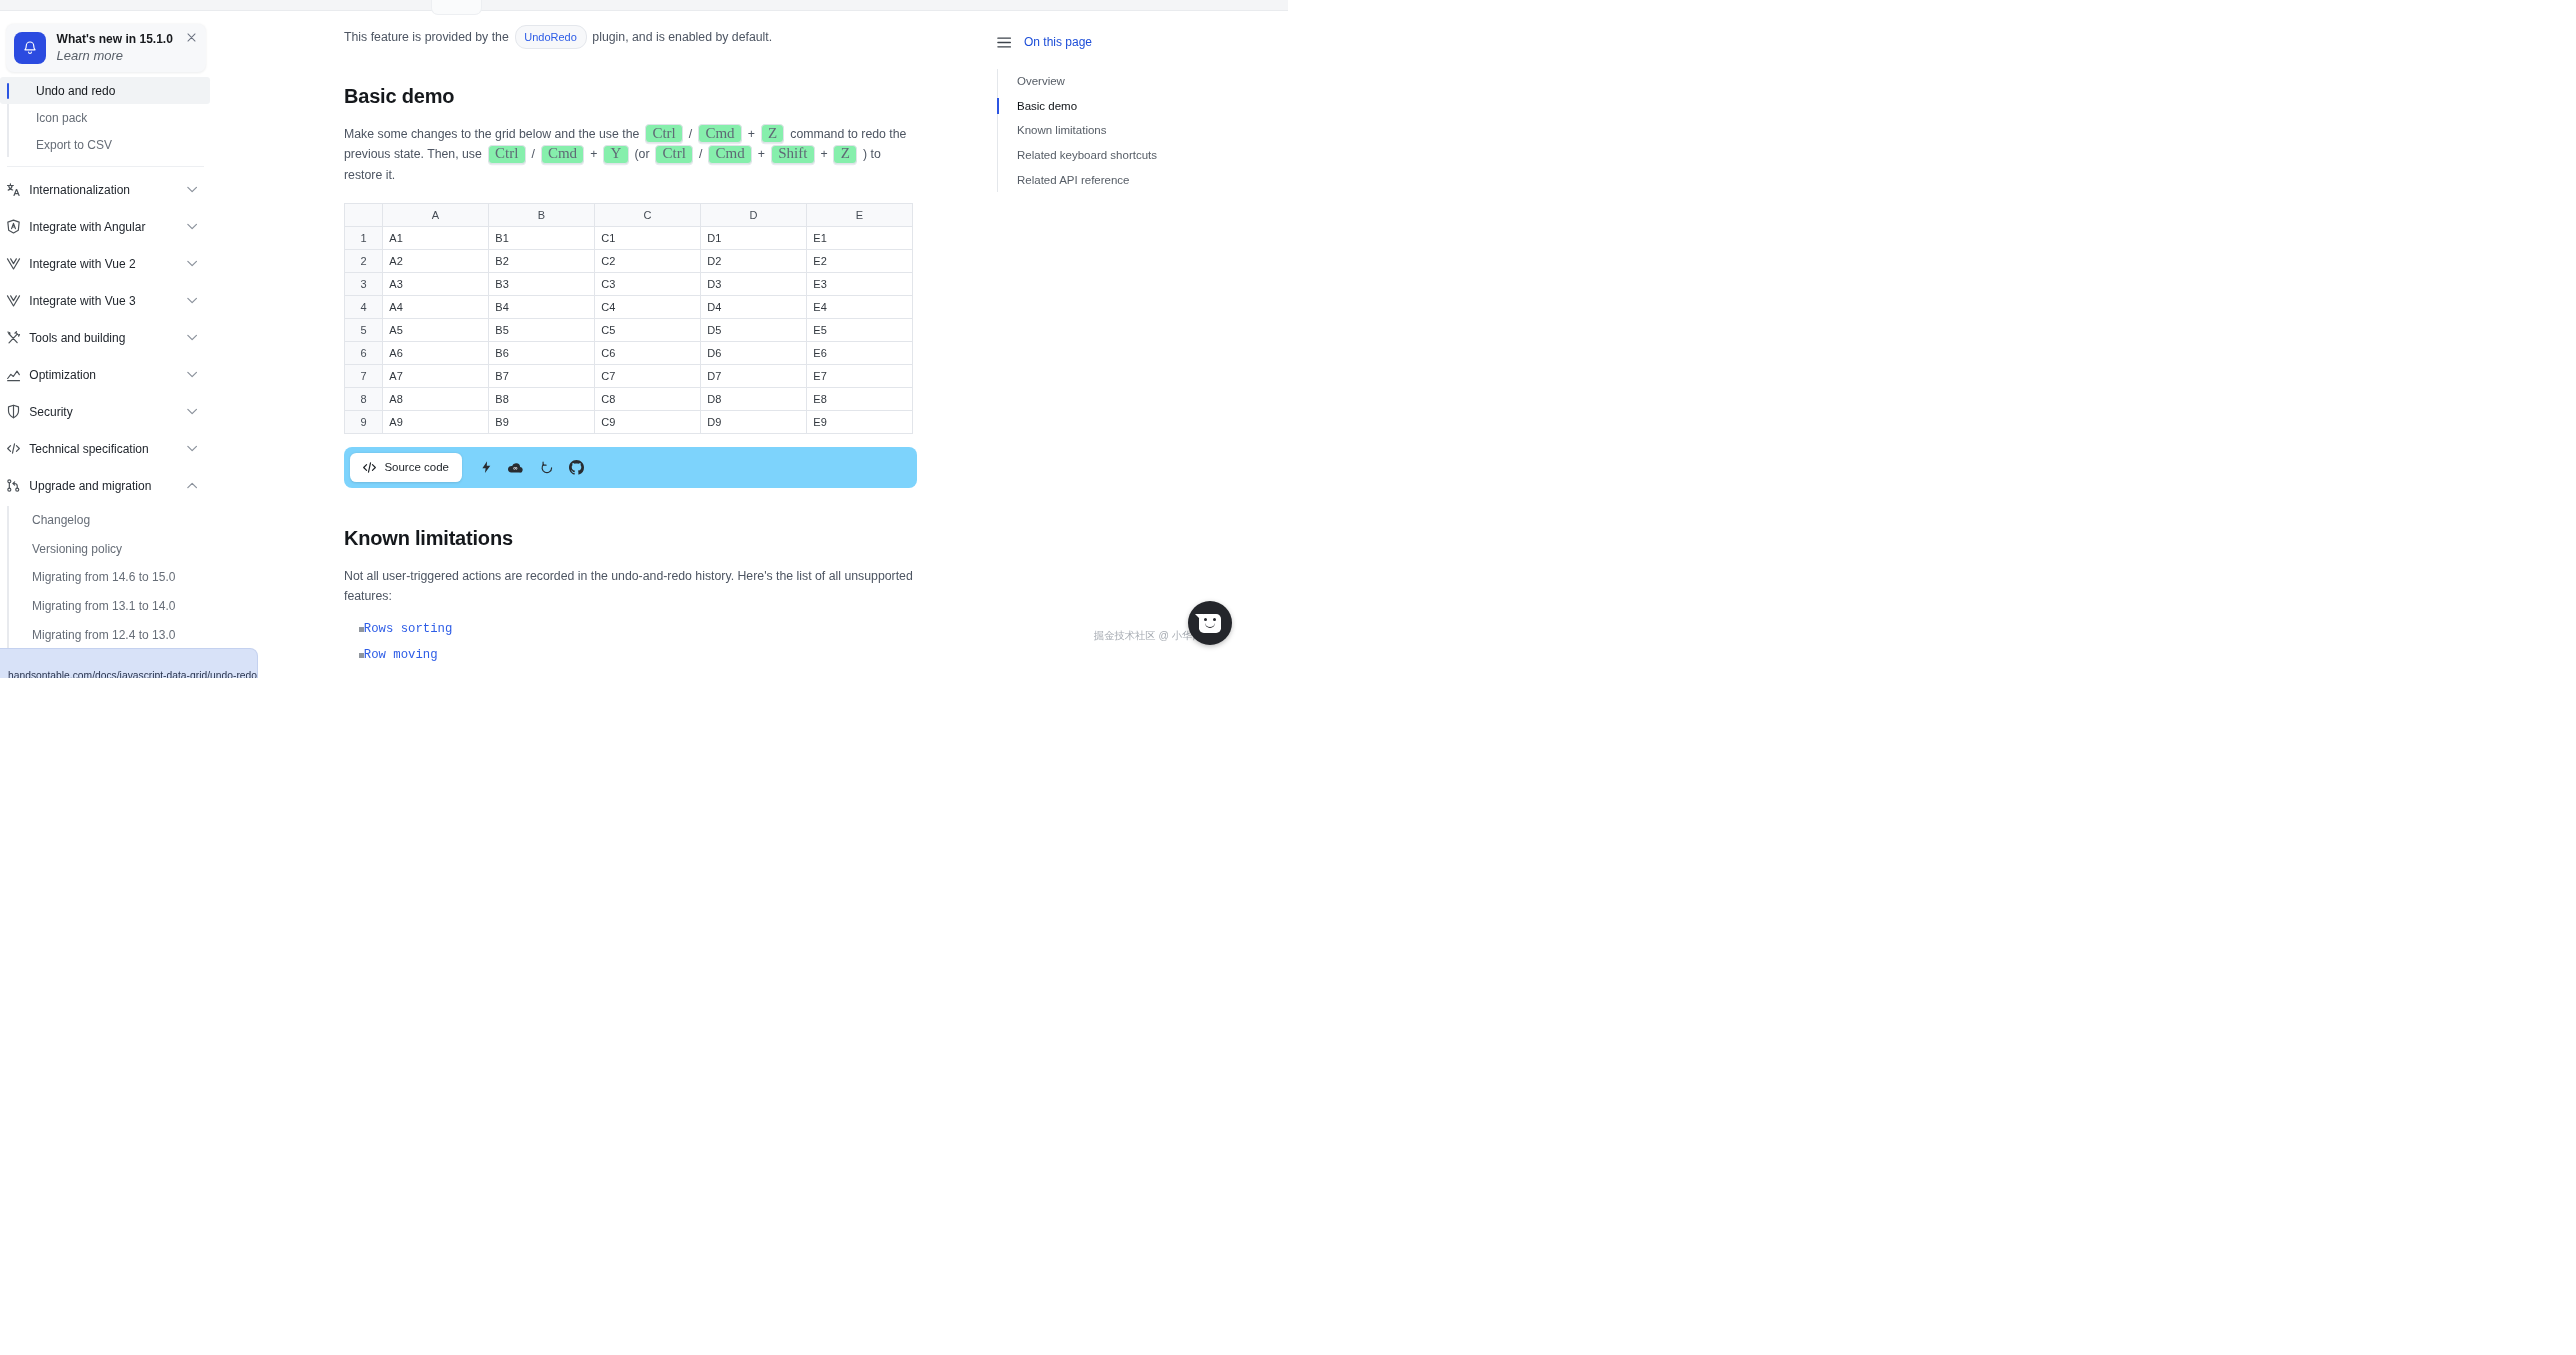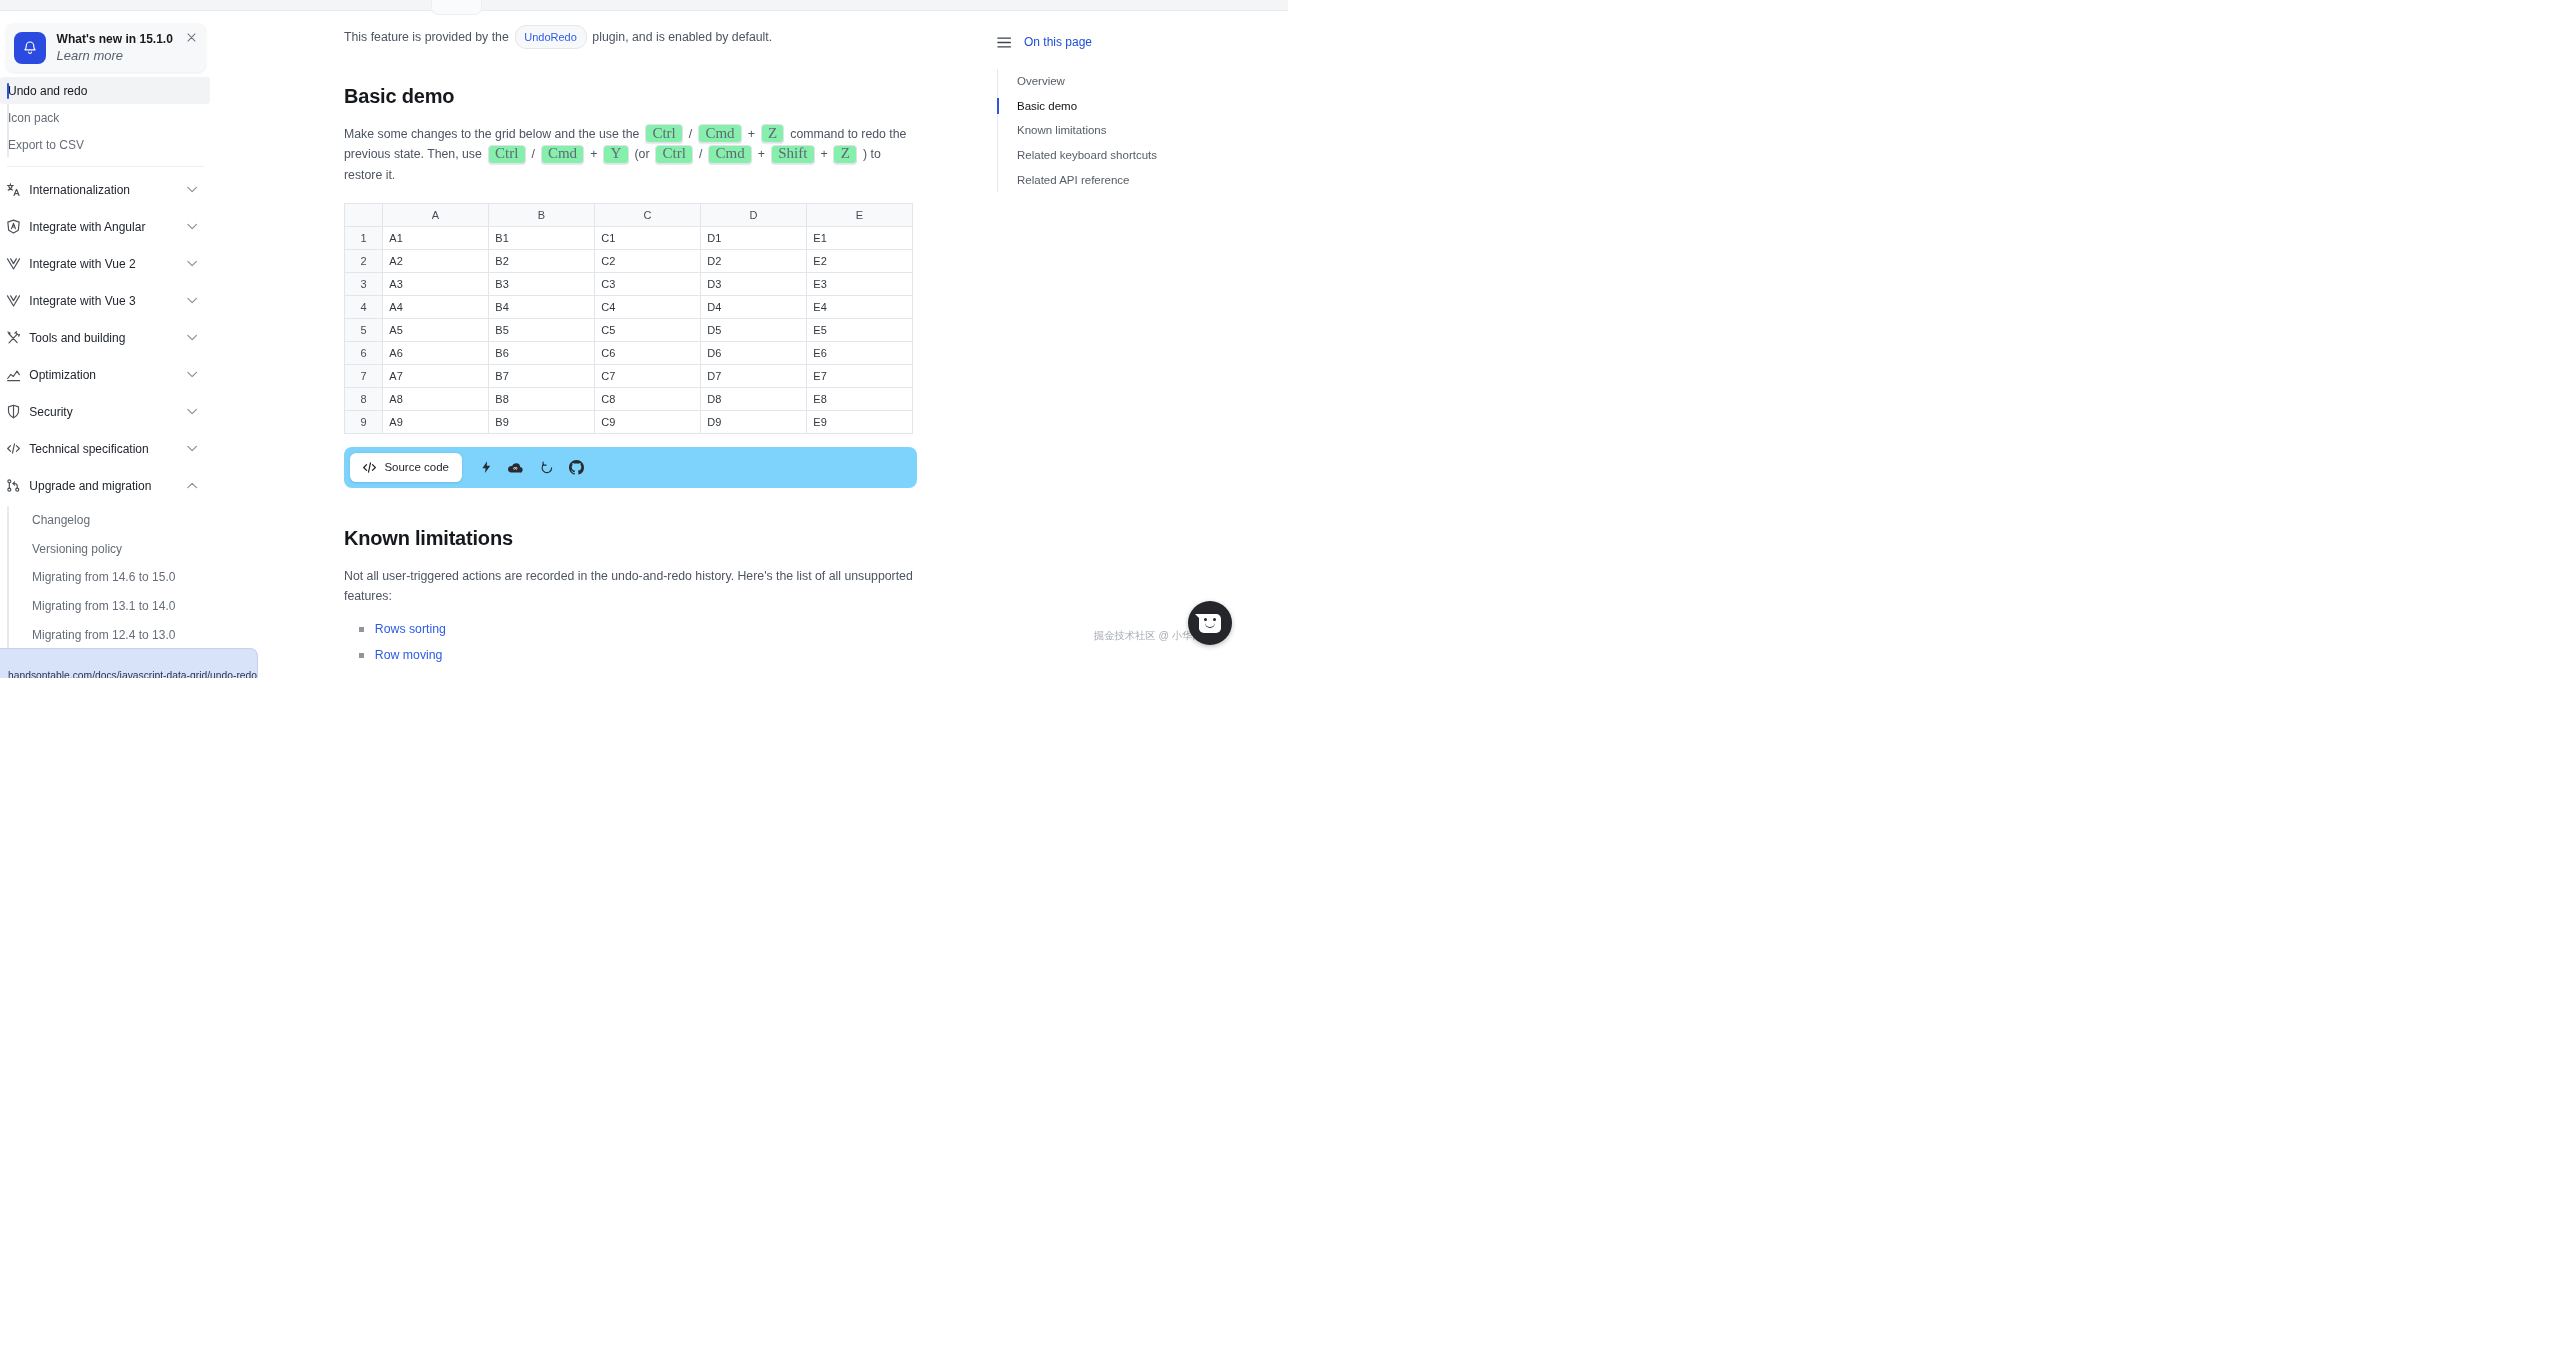--- a/index.html
+++ b/index.html
@@ -14,21 +14,21 @@
   .notif{position:relative;margin:13.5px 4px 0 6.3px;height:48px;background:#f7f8fa;border-radius:8px;
          box-shadow:0 0.8px 2.4px rgba(17,24,39,.08);display:flex;align-items:center;padding:0 8px;}
   .notif-icon{width:32px;height:32px;border-radius:8px;background:#2b4be0;display:flex;align-items:center;justify-content:center;flex:none;}
   .notif-text{margin-left:10.3px;}
   .notif-title{font-size:12px;font-weight:600;color:#17191d;}
   .notif-link{display:block;margin-top:2px;font-size:13px;color:#585f68;text-decoration:none;cursor:pointer;font-style:italic;}
   .notif-close{position:absolute;right:9.5px;top:8px;color:#6b7280;cursor:pointer;line-height:1;}
 
   .nav-top{position:relative;margin-top:5.6px;}
   .nav-top::before{content:'';position:absolute;left:7.1px;top:0;bottom:1.6px;width:1.6px;background:#e8eaee;}
-  .nav-page{position:relative;height:27px;display:flex;align-items:center;padding-left:8px;
+  .nav-page{position:relative;height:27px;display:flex;align-items:center;padding-left:36px;
             font-size:12px;color:#666d77;cursor:pointer;}
   .nav-page.active{background:#f1f3f5;border-radius:3.2px;color:#15181c;font-weight:500;}
   .nav-page .abar{position:absolute;left:7.1px;top:5.6px;bottom:5.6px;width:2.4px;background:#2c55e2;border-radius:1.6px;}
   .nav-divider{margin:8px 6.3px 0 7.1px;border-top:0.8px solid #edeff2;}
 
   .nav-sections{margin-top:4px;}
   .nav-section{height:37px;display:flex;align-items:center;padding:0 12.7px 0 6.3px;cursor:pointer;}
   .nav-section .sicon{width:15px;height:15px;color:#4a5056;display:flex;align-items:center;flex:none;}
   .nav-section .slabel{margin-left:8px;font-size:12px;color:#22272e;}
   .nav-section .chev{margin-left:auto;color:#8b929c;display:flex;}
@@ -58,21 +58,21 @@
 
   .demo-bar{margin-top:12.7px;height:41px;background:#7dd3fc;border-radius:8px;display:flex;align-items:center;}
   .src-btn{height:29px;background:#fff;border:none;border-radius:6.3px;box-shadow:0 0.8px 2.4px rgba(0,0,0,.12);
            display:flex;align-items:center;gap:7.1px;padding:0 12.7px;font-size:11.5px;color:#1c2126;
            margin-left:5.6px;cursor:pointer;font-family:inherit;}
   .src-btn .sicon{display:flex;color:#1c2126;}
   .demo-icons{display:flex;align-items:center;gap:15px;margin-left:18px;}
   .demo-icons .dicon{display:flex;color:#282c31;cursor:pointer;font-size:14.3px;line-height:1;}
 
   ul.limits{margin:9.5px 0 0;list-style:none;padding:0 0 0 15px;}
-  ul.limits li{height:26px;display:flex;align-items:center;gap:11px;}
+  ul.limits li{height:26px;display:flex;align-items:center;font-family:Liberation Mono, monospace;}
   ul.limits .bullet{width:4.8px;height:4.8px;background:#8f959d;flex:none;}
   ul.limits a{color:#2d5ce6;font-size:12.3px;text-decoration:none;cursor:pointer;}
 
   
   .toc{position:absolute;left:997px;top:35px;width:278px;}
   .toc-head{display:flex;align-items:center;gap:12.7px;}
   .hamburger{display:flex;color:#3c434b;cursor:pointer;}
   .toc-title{font-size:12px;color:#1d4ed8;}
   .toc-list{margin-top:20px;border-left:0.8px solid #e4e7eb;}
   .toc-item{position:relative;padding:6.3px 0 6.3px 19px;font-size:11.5px;color:#565d66;cursor:pointer;}

